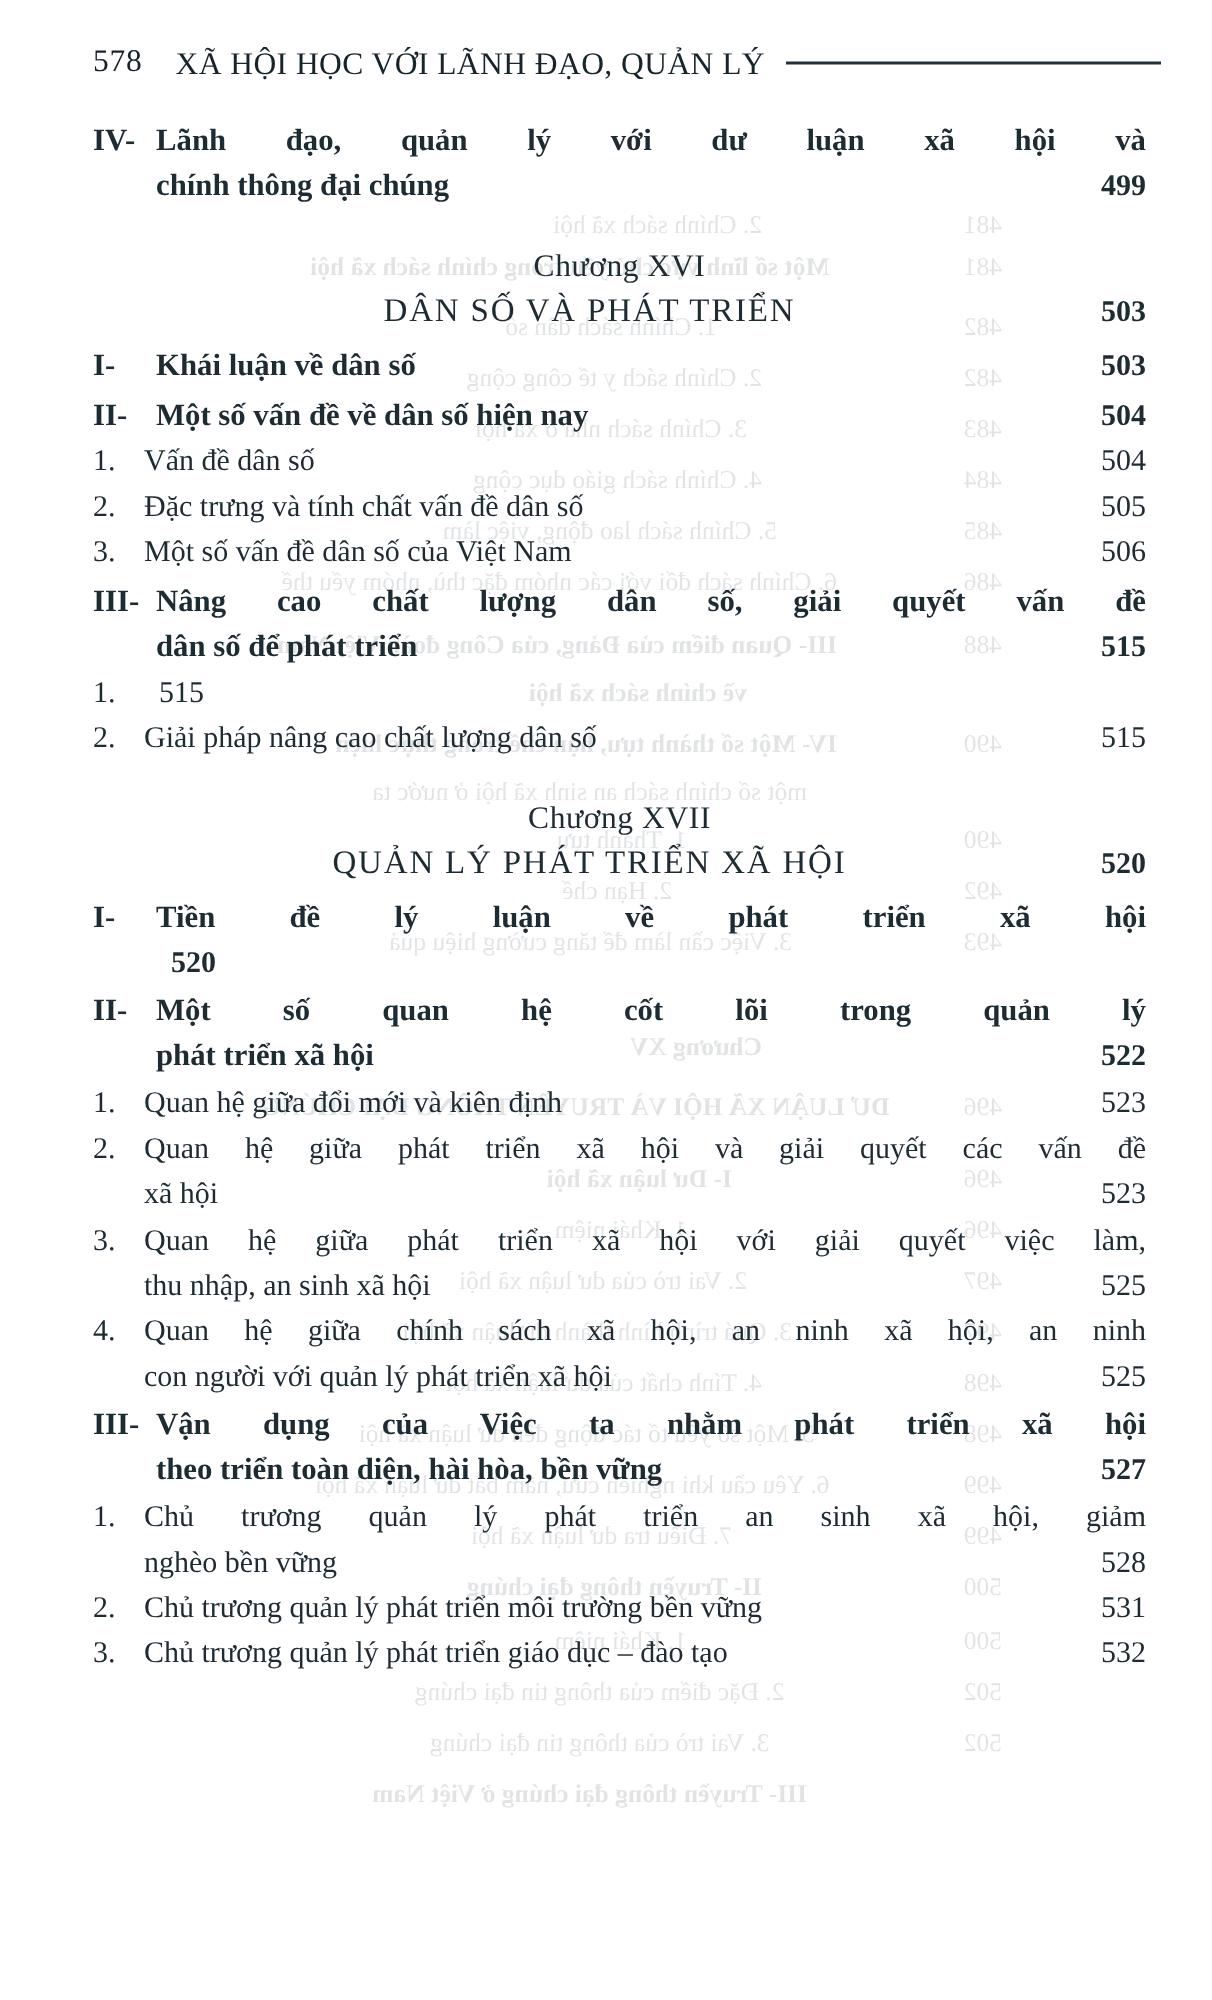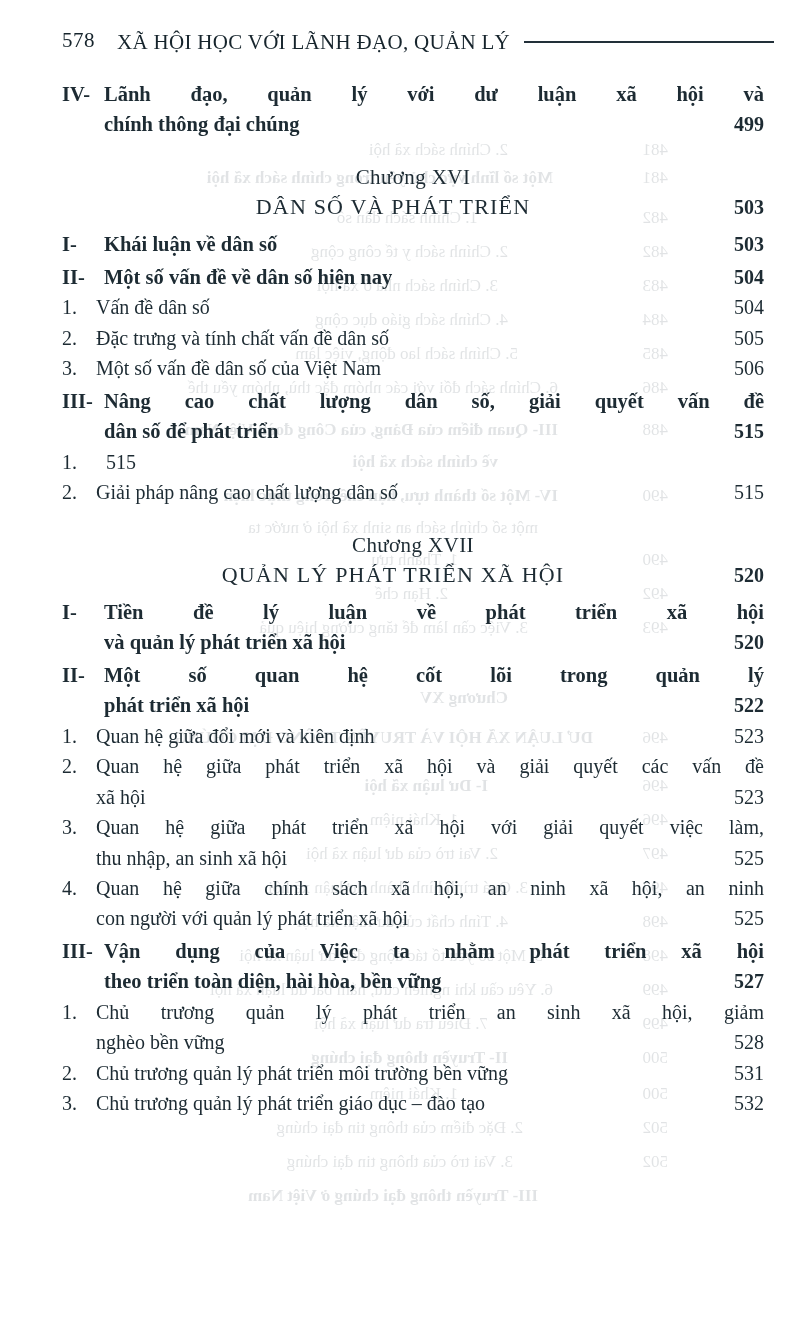--- a/index.html
+++ b/index.html
@@ -312,21 +312,20 @@
       </div>
     </div>
 
     <div id="ch17-entries">
         <div class="row lvl1">
           <div class="num">I-</div>
           <div class="txt justify">Tiền đề lý luận về phát triển xã hội</div>
         </div>
         <div class="row lvl1-cont">
           <div class="num"></div>
-          <div class="txt">và quản lý phát triển xã hội</div>
           <div class="pg">520</div>
         </div>
         <div class="row lvl1">
           <div class="num">II-</div>
           <div class="txt justify">Một số quan hệ cốt lõi trong quản lý</div>
         </div>
         <div class="row lvl1-cont">
           <div class="num"></div>
           <div class="txt">phát triển xã hội</div>
           <div class="pg">522</div>

